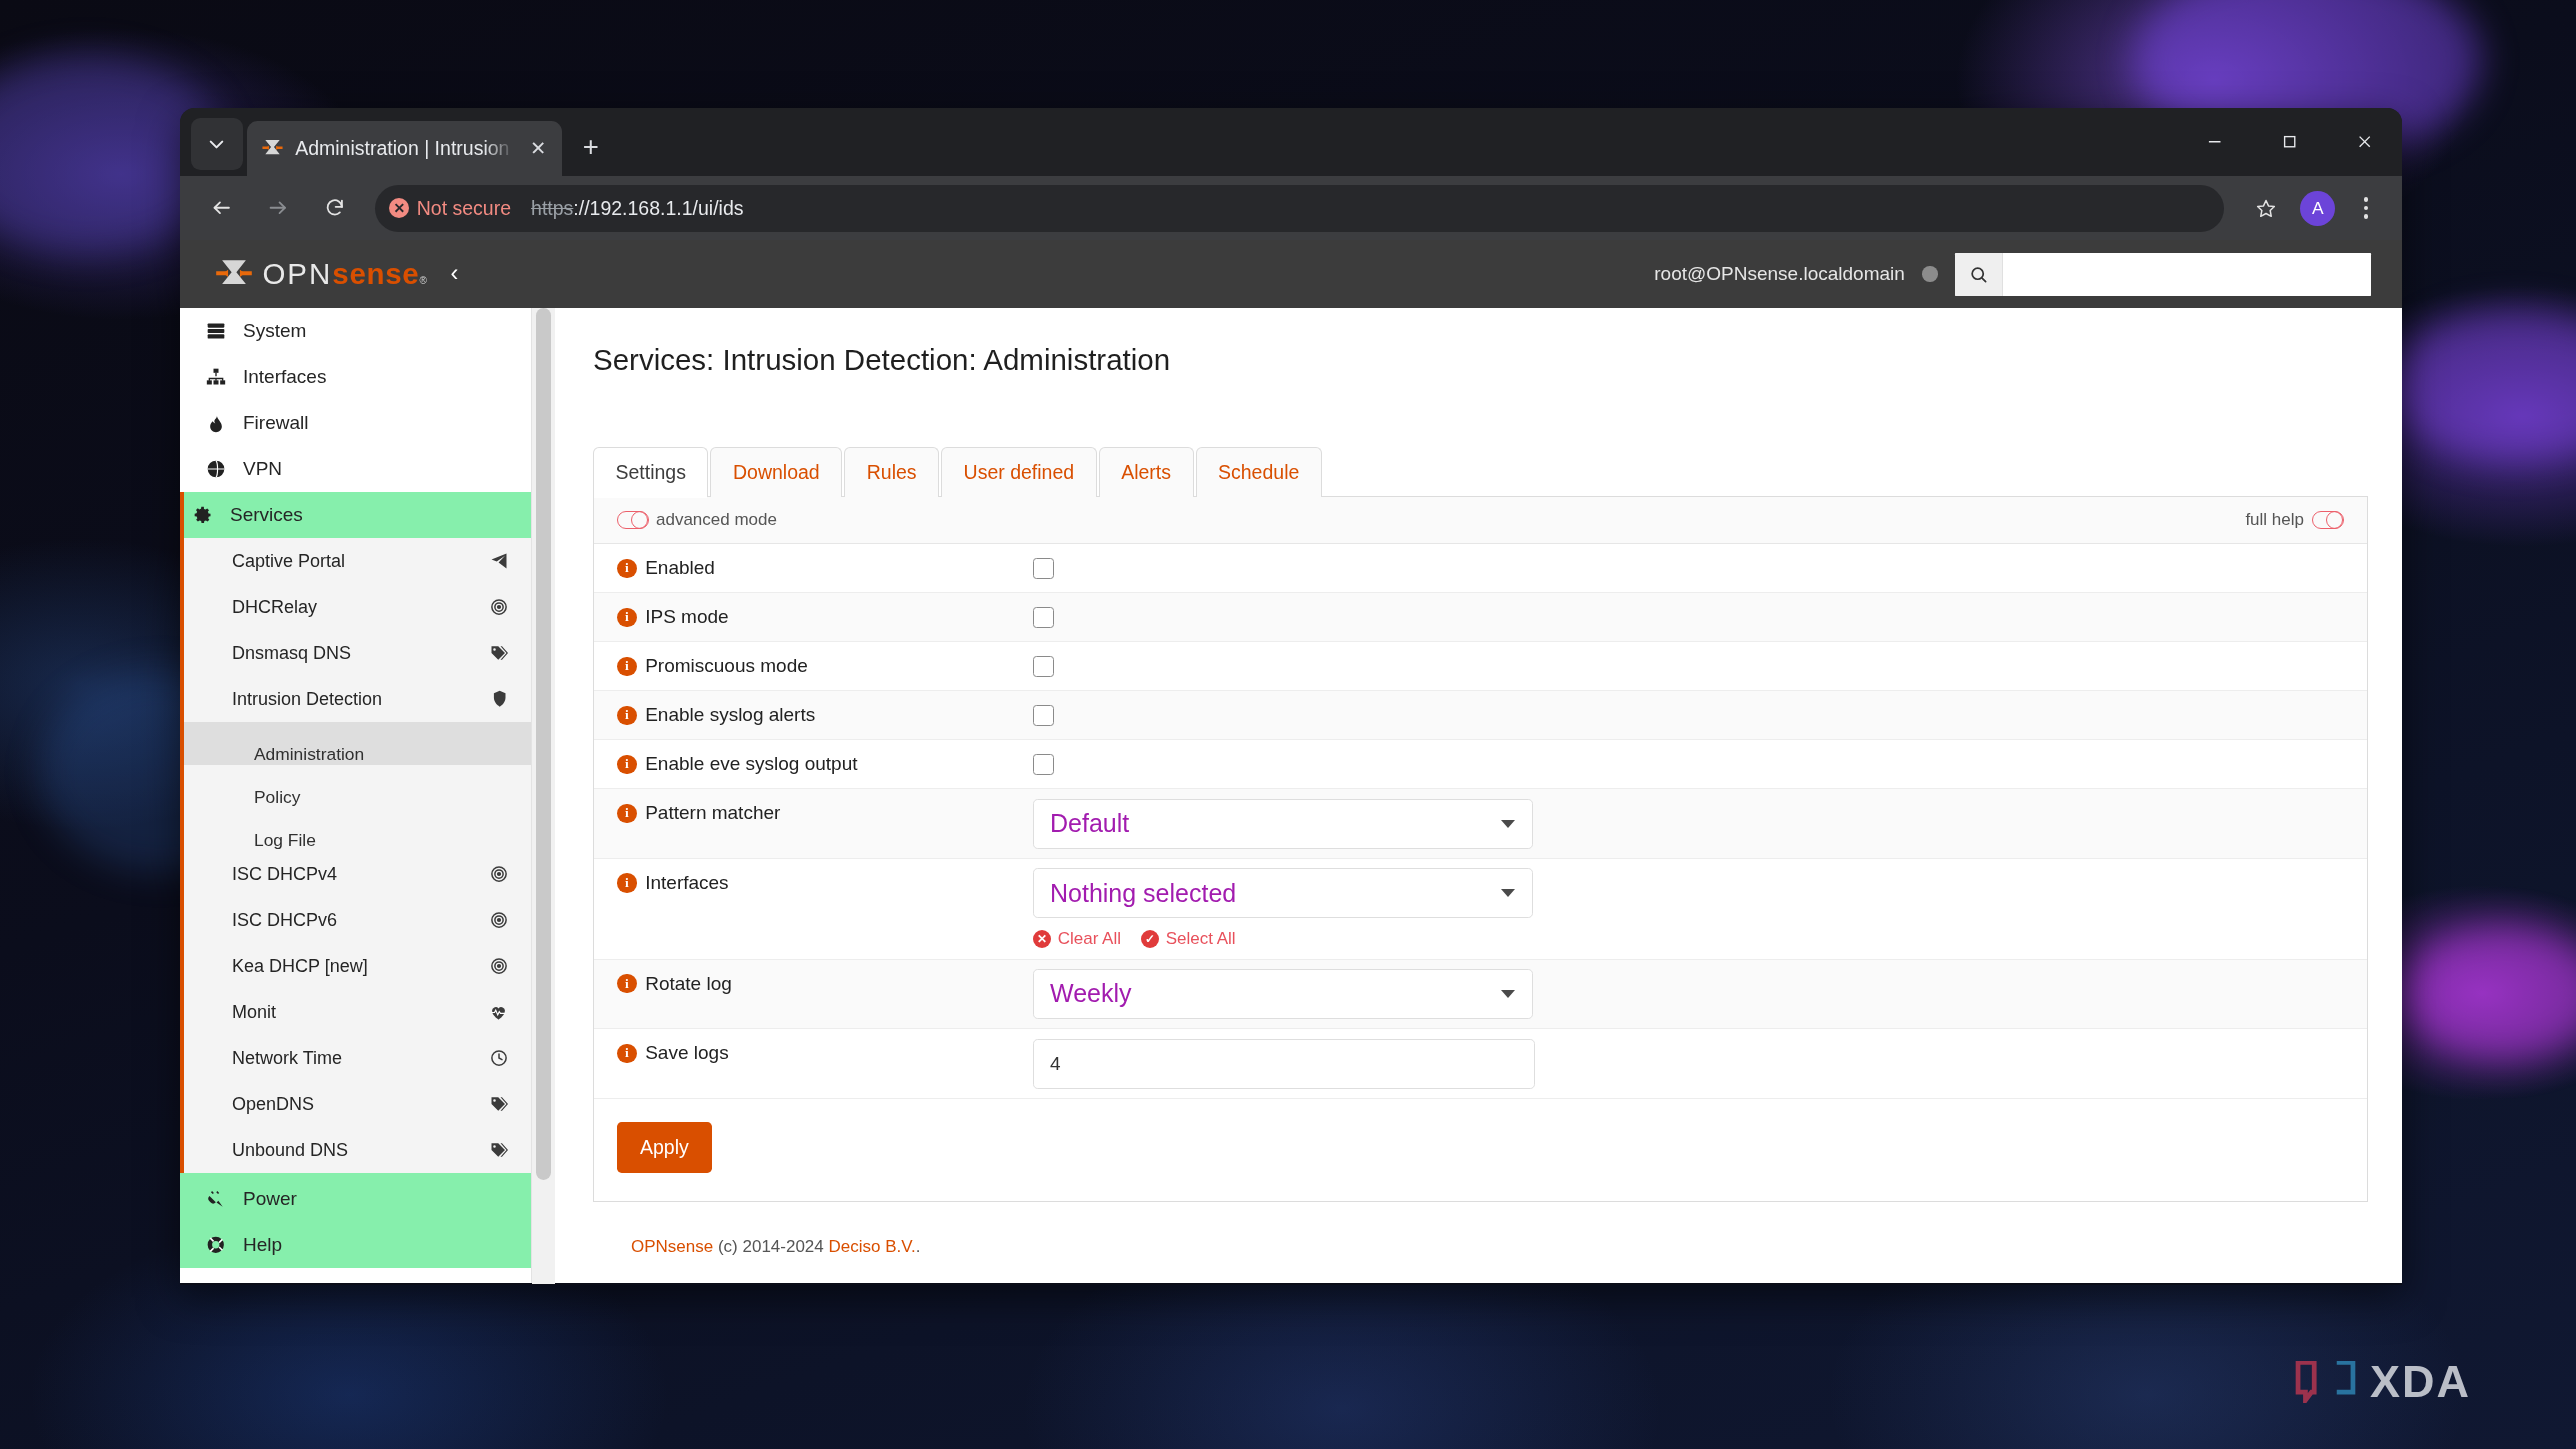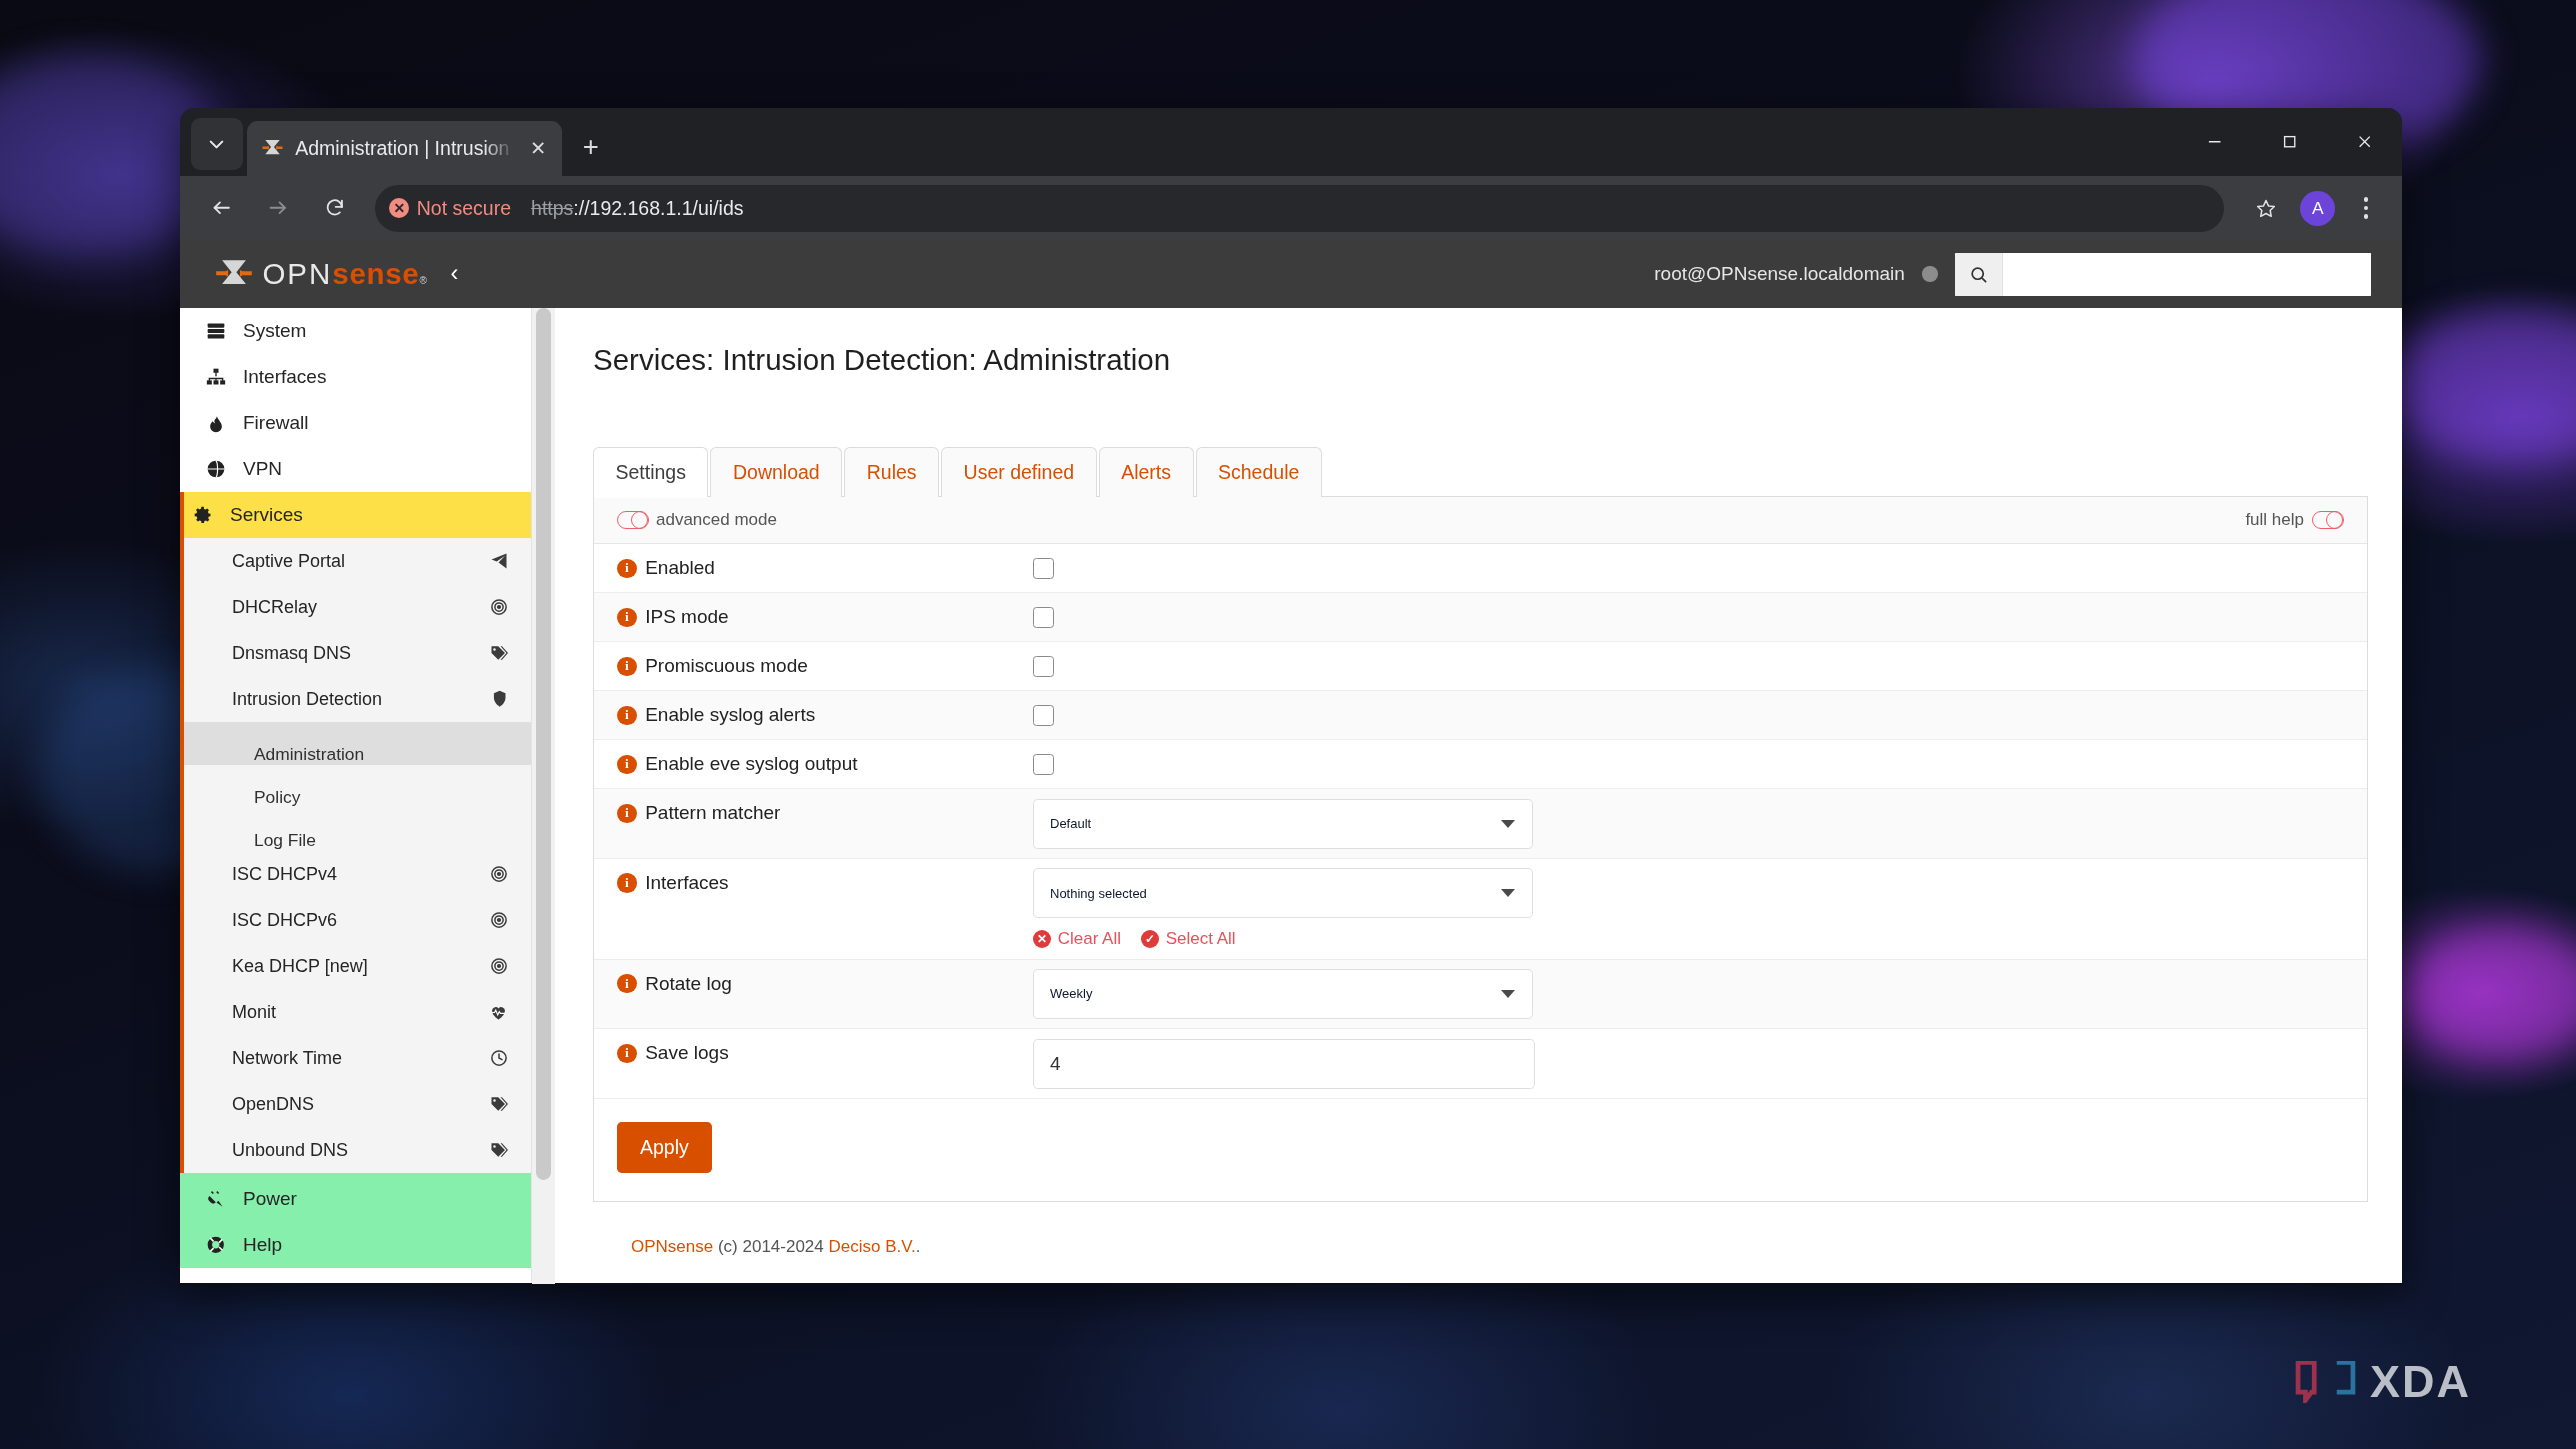--- a/index.html
+++ b/index.html
@@ -200,21 +200,21 @@
     width: 352px; flex: 0 0 352px; background: #ffffff;
     border-right: 0.7px solid #e3e3e3; overflow: hidden;
     position: relative;
   }
   .nav-top {
     display: flex; align-items: center; gap: 16px;
     padding: 0 16px 0 24px; height: 46px; cursor: pointer;
     color: #252525; font-size: 19px; position: relative;
   }
   .nav-top .ni { width: 23px; display: flex; justify-content: center; }
-  .nav-top.active { background: #fde047; padding-left: 11px; }
+  .nav-top.active { background: #86efac; padding-left: 11px; }
   .nav-top.active::before {
     content: ''; position: absolute; left: 0; top: 0; bottom: 0;
     width: 4px; background: #d94f00;
   }
   .subgroup { background: #f4f4f4; position: relative; }
   .subgroup::before {
     content: ''; position: absolute; left: 0; top: 0; bottom: 0;
     width: 4px; background: #d94f00;
   }
   .nav-sub {
@@ -313,21 +313,21 @@
   .fctrl { flex: 1 1 auto; display: flex; flex-direction: column;
            justify-content: center; min-height: 48px; padding: 9.4px 0; }
   .cbox {
     width: 21px; height: 21px; border: 1.3px solid #8a8a8a;
     border-radius: 3.4px; background: #fff; cursor: pointer;
   }
   .fselect {
     width: 500px; height: 50px; border: 0.7px solid #dedede;
     border-radius: 4.7px; background: #fff; display: flex;
     align-items: center; justify-content: space-between;
-    padding: 0 17.4px 0 16px; font-size: 13px; color: #0f172a; cursor: pointer;
+    padding: 0 17.4px 0 16px; font-size: 25px; color: #a21caf; cursor: pointer;
   }
   .caret {
     width: 0; height: 0; border-left: 7.4px solid transparent;
     border-right: 7.4px solid transparent; border-top: 8px solid #4a4a4a;
   }
   .finput {
     width: 502px; height: 50px; border: 0.7px solid #dedede;
     border-radius: 4.7px; background: #fff; font-size: 19px;
     color: #333; padding: 0 16px; outline: none;
     font-family: "Liberation Sans", sans-serif;

